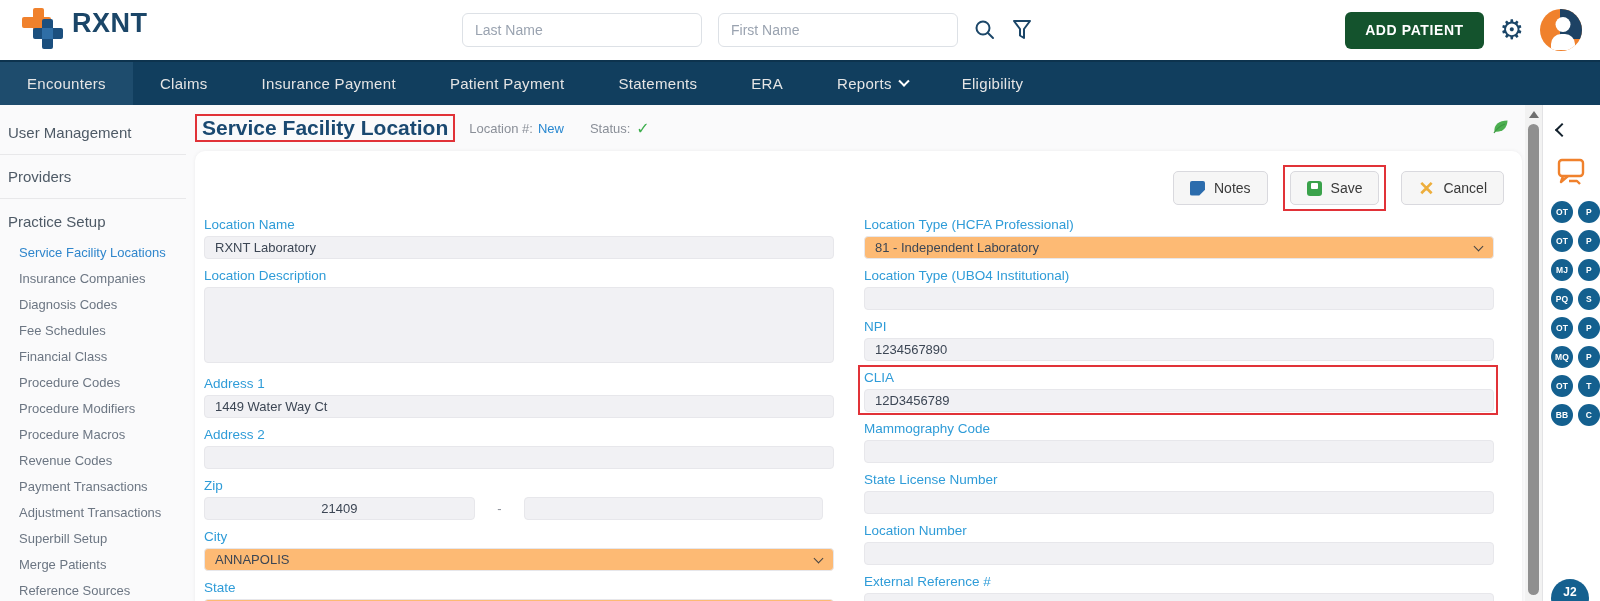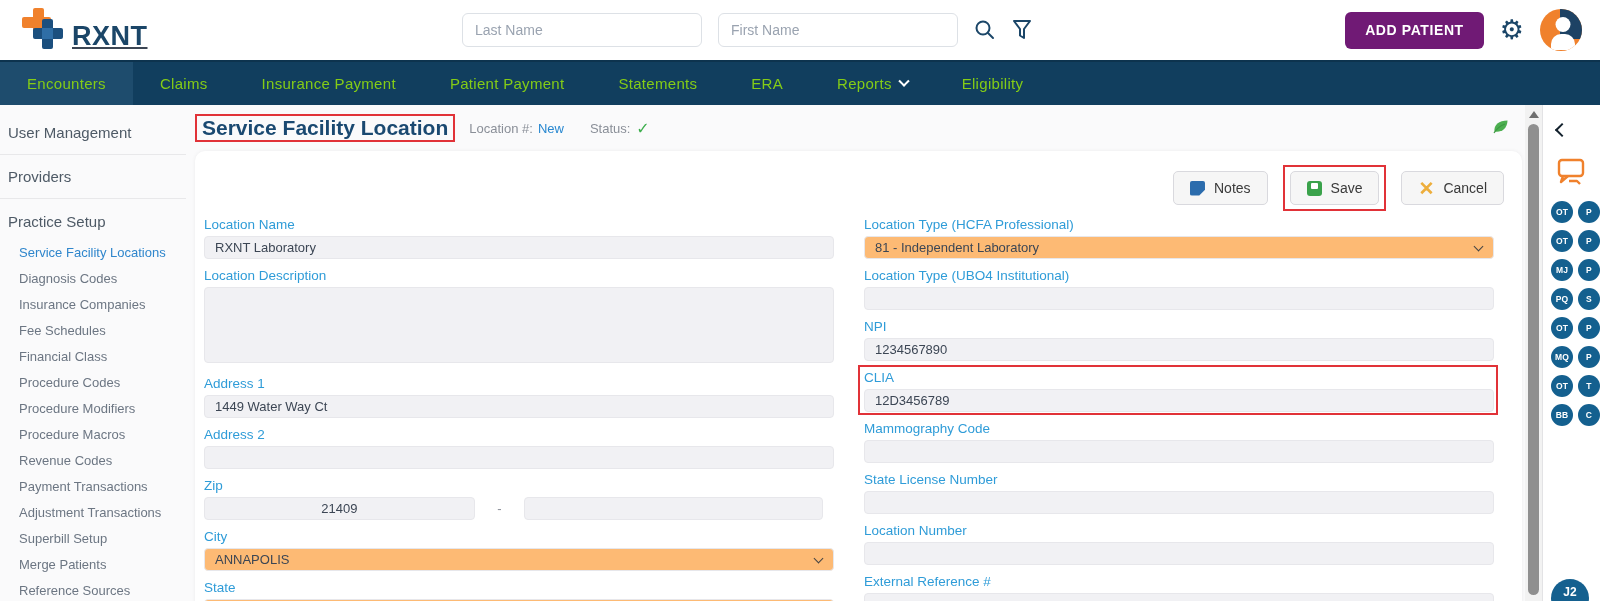--- a/index.html
+++ b/index.html
@@ -2,44 +2,44 @@
 <html><head>
 <meta charset="utf-8">
 <style>
   * { margin:0; padding:0; box-sizing:border-box; }
   html,body { width:1600px; height:601px; overflow:hidden; }
   body { font-family:"Liberation Sans","DejaVu Sans",sans-serif; background:#FAFAFB; color:#3C4654; }
   .app { position:relative; width:1600px; height:601px; }
 
   
   .topbar { position:absolute; top:0; left:0; right:0; height:60px; background:#fff; display:flex; align-items:center; }
-  .logo { display:flex; align-items:flex-end; margin-left:22px; width:150px;text-decoration:underline; }
+  .logo { display:flex; align-items:flex-start; margin-left:22px; width:150px; }
   .logo-mark { position:relative; width:44px; height:44px; }
   .logo-mark .cross { position:absolute; }
   .cross-o-v { left:11px; top:0; width:11px; height:29px; background:#F0812C; border-radius:2px; }
   .cross-o-h { left:0; top:9px; width:29px; height:11px; background:#F0812C; border-radius:2px; }
   .cross-n-v { left:20px; top:11px; width:11px; height:30px; background:#1B4F7E; border-radius:2px; }
   .cross-n-h { left:11px; top:20px; width:30px; height:11px; background:#1B4F7E; border-radius:2px; }
   .cross-mid { left:20px; top:20px; width:11px; height:11px; background:#2F6EA6; }
   .logo-text { font-size:27px; font-weight:bold; color:#1B4668; letter-spacing:.5px; margin-left:6px; }
   .search-group { display:flex; align-items:center; margin-left:290px; gap:16px; }
   .search-input { width:240px; height:34px; border:1px solid #DDE1E6; border-radius:6px; padding:9px 12px; font-size:14px; color:#3C4654; background:#fff; }
   .search-input::placeholder { color:#9AA3B0; }
   .icon-btn { background:none; border:none; cursor:pointer; display:flex; align-items:center; }
   .topbar-right { position:absolute; right:18px; top:0; height:60px; display:flex; align-items:center; gap:16px; }
-  .add-patient { background:#701a75; color:#fff; font-weight:bold; font-size:14px; letter-spacing:.6px; border:none; border-radius:6px; height:37px; padding:4px 20px; cursor:pointer; }
+  .add-patient { background:#14532d; color:#fff; font-weight:bold; font-size:14px; letter-spacing:.6px; border:none; border-radius:6px; height:37px; padding:4px 20px; cursor:pointer; }
   .gear { font-size:27px; color:#1B4668; line-height:1; }
   .avatar { position:relative; width:42px; height:42px; border-radius:50%; background:#F0812C; overflow:hidden; }
   .avatar .quad { position:absolute; right:0; top:0; width:52%; height:72%; background:#1D4264; }
   .avatar .head { position:absolute; left:54%; top:20%; width:15px; height:15px; border-radius:50%; background:#fff; transform:translateX(-50%); }
   .avatar .bodyp { position:absolute; left:54%; top:60%; width:24px; height:16px; border-radius:10px 10px 0 0; background:#fff; transform:translateX(-50%); }
 
   
   .navbar { position:absolute; top:60px; left:0; right:0; height:45px; background:#113E5E; display:flex; border-top:2px solid #0D334E; }
-  .nav-item { display:flex; align-items:center; gap:8px; padding:0 27px; color:#84cc16; font-size:15px; letter-spacing:.3px; cursor:pointer; }
+  .nav-item { display:flex; align-items:center; gap:8px; padding:0 27px; color:#e5e5e5; font-size:15px; letter-spacing:.3px; cursor:pointer; }
   .nav-item.active { background:#1E4C6D; }
   .nav-chev { width:8px; height:8px; border-right:2px solid #fff; border-bottom:2px solid #fff; transform:rotate(45deg) translate(-2px,-2px); }
 
   
   .sidebar { position:absolute; top:105px; left:0; width:186px; bottom:0; background:#FAFAFB; padding-top:6px; }
   .side-top { font-size:15px; color:#4E5A66; padding:13px 0 13px 8px; border-bottom:1px solid #E8E8EA; cursor:pointer; }
   .side-section { font-size:15px; color:#4E5A66; padding:14px 0 10px 8px; cursor:pointer; }
   .side-sub { font-size:13px; color:#6C7683; padding:4px 0 4px 19px; line-height:18px; cursor:pointer; white-space:nowrap; }
   .side-sub.active { color:#2F86CC; }
 
@@ -161,22 +161,22 @@
     <div class="nav-item">
         <span>Eligibility</span>
       </div>
   </nav>
 
   <aside class="sidebar">
     <div class="side-top">User Management</div>
     <div class="side-top">Providers</div>
     <div class="side-section">Practice Setup</div>
     <div class="side-sub active">Service Facility Locations</div>
+    <div class="side-sub">Insurance Companies</div>
     <div class="side-sub">Diagnosis Codes</div>
-    <div class="side-sub">Insurance Companies</div>
     <div class="side-sub">Fee Schedules</div>
     <div class="side-sub">Financial Class</div>
     <div class="side-sub">Procedure Codes</div>
     <div class="side-sub">Procedure Modifiers</div>
     <div class="side-sub">Procedure Macros</div>
     <div class="side-sub">Revenue Codes</div>
     <div class="side-sub">Payment Transactions</div>
     <div class="side-sub">Adjustment Transactions</div>
     <div class="side-sub">Superbill Setup</div>
     <div class="side-sub">Merge Patients</div>

